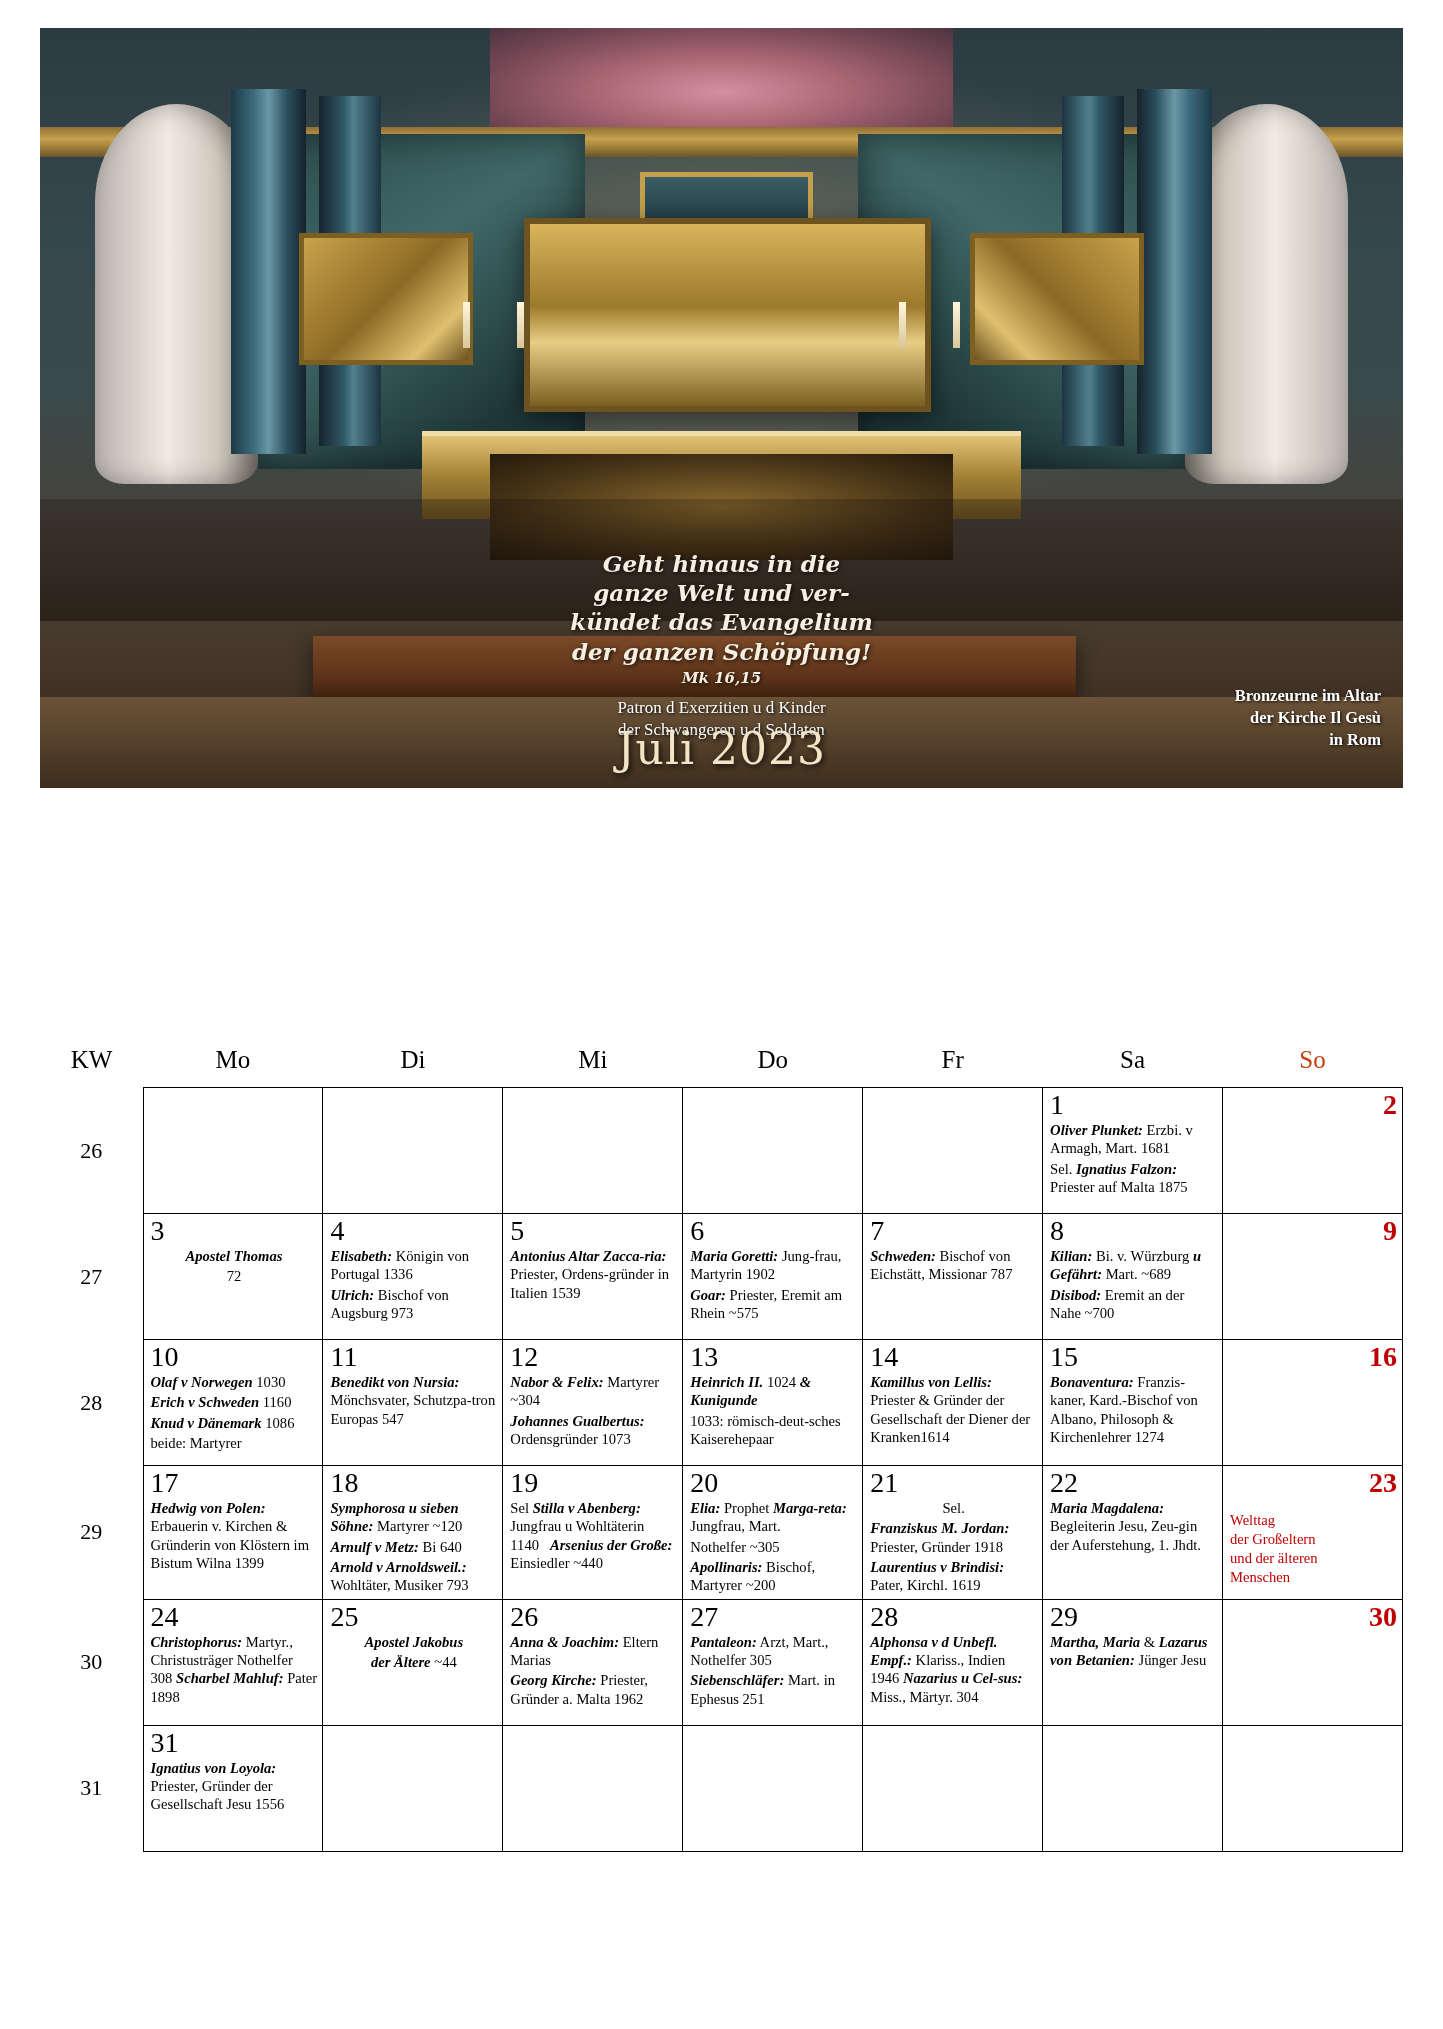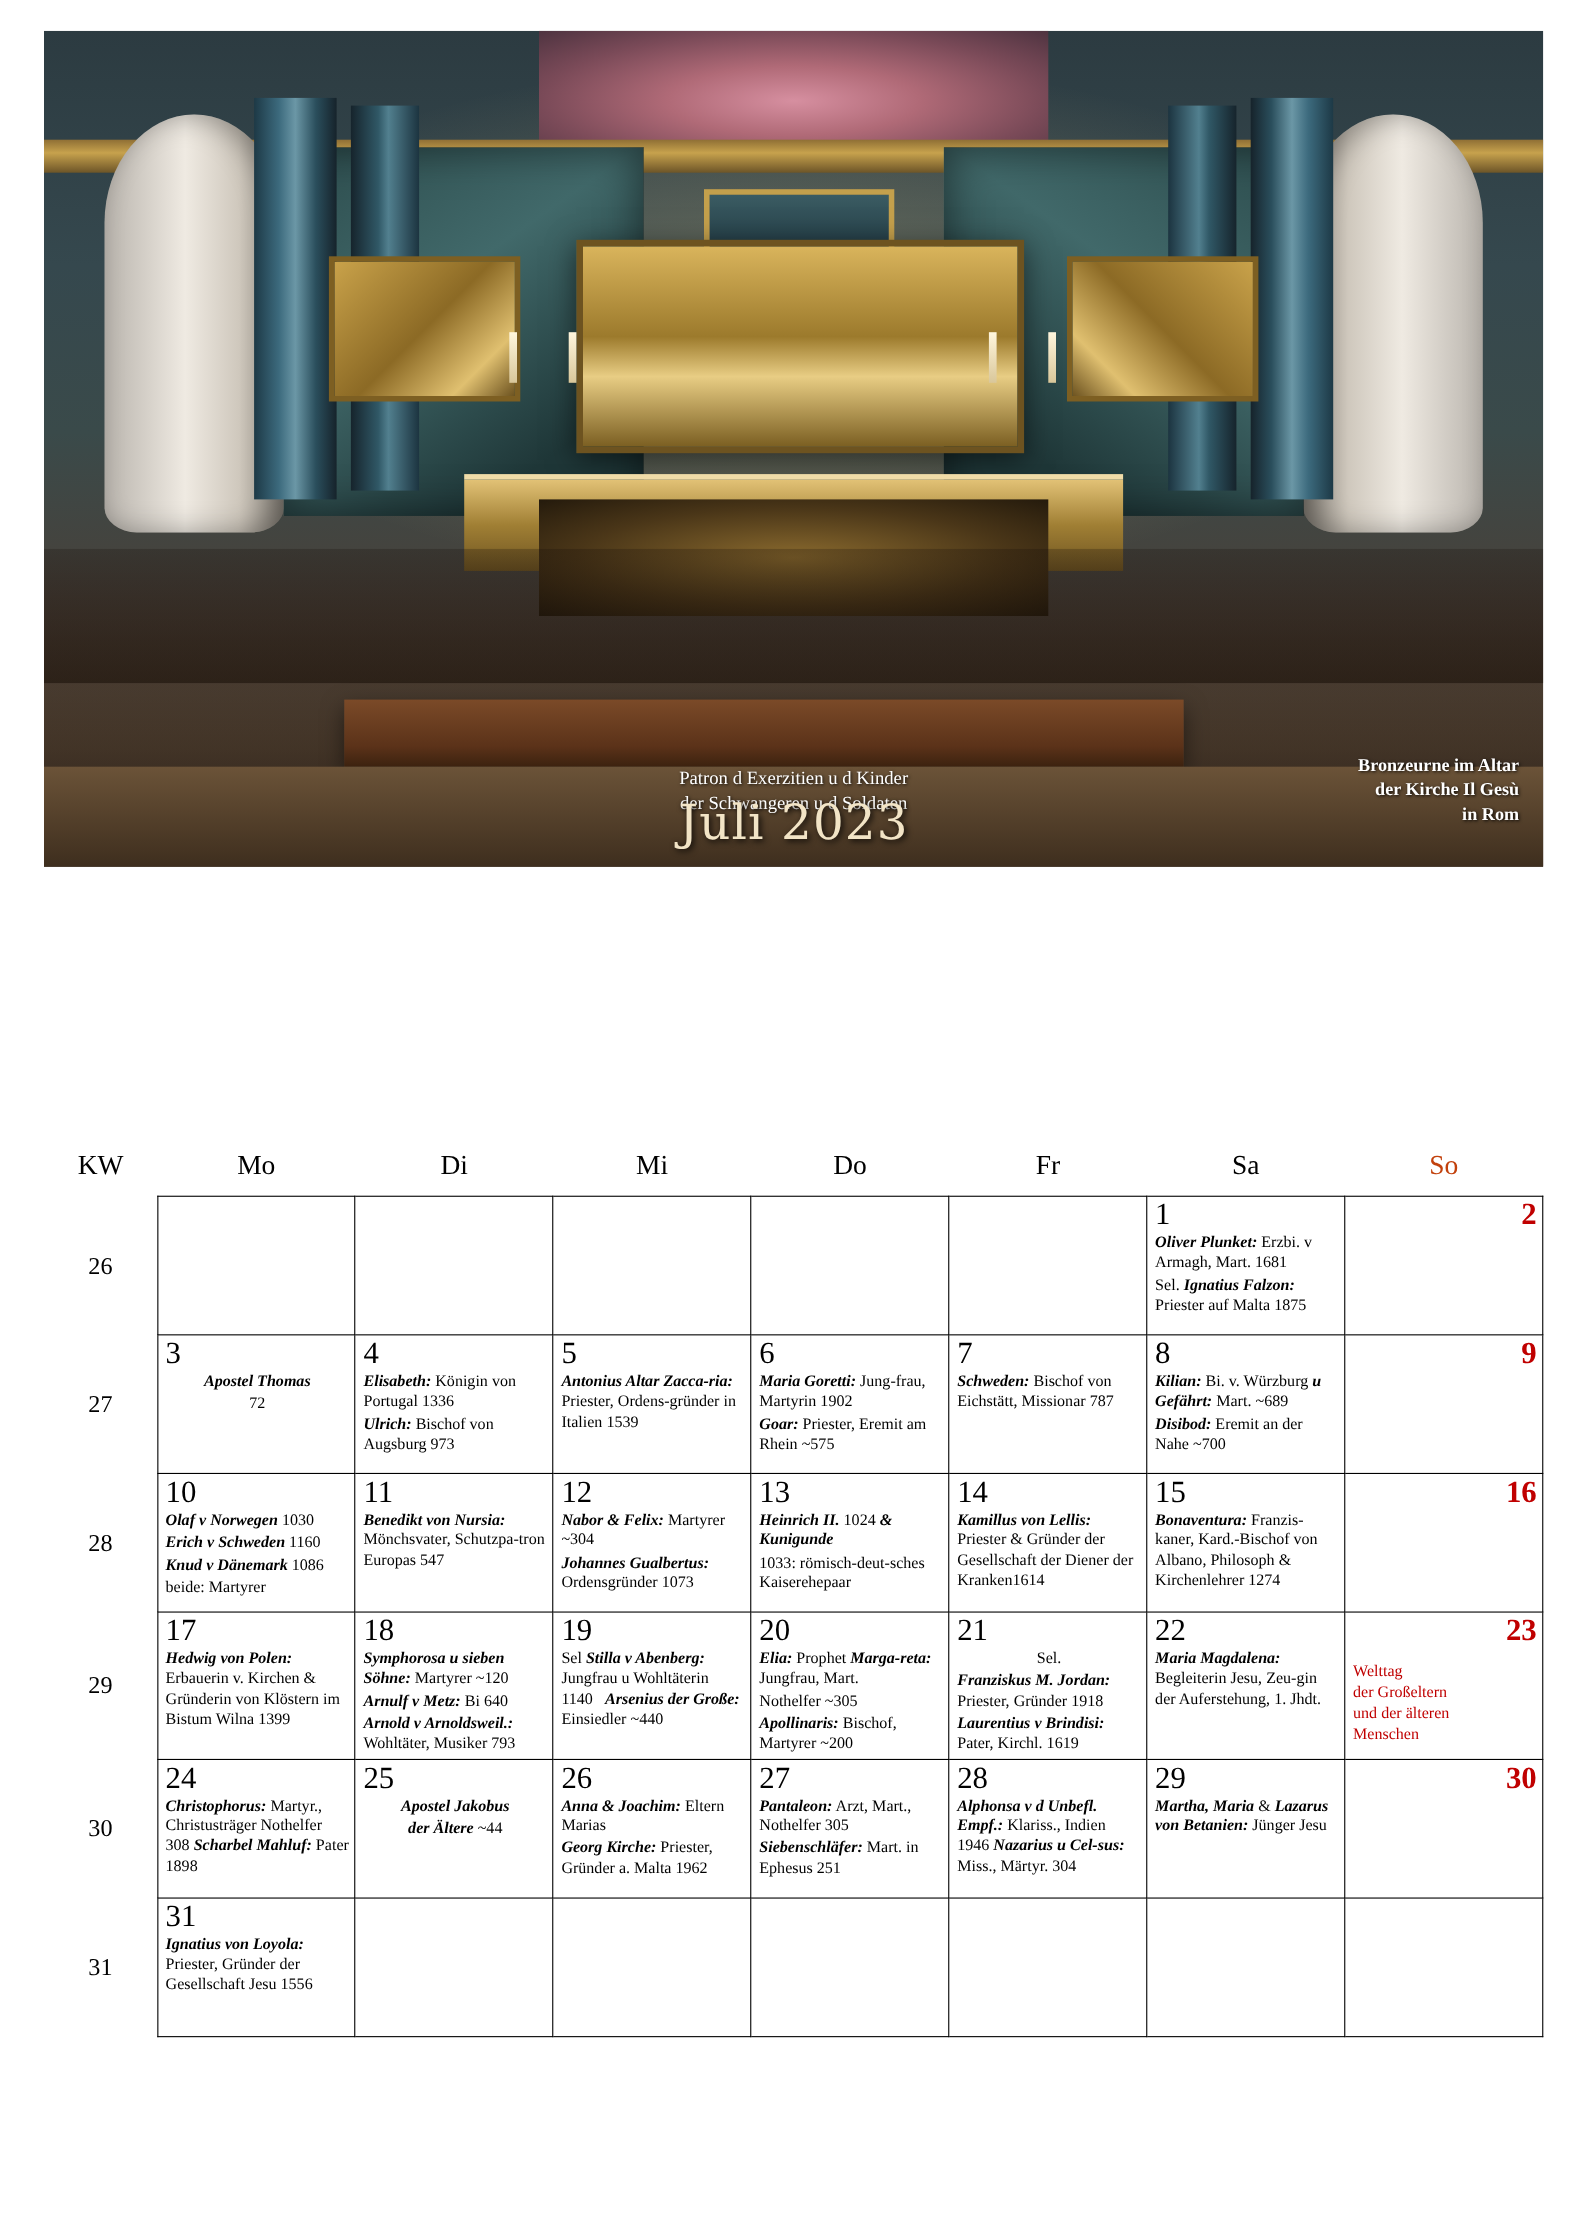--- a/index.html
+++ b/index.html
@@ -283,20 +283,27 @@
     <div class="ph candle" style="left:63%"></div>
     <div class="ph candle" style="left:67%"></div>
     <div class="ph altar-front"></div>
     <div class="ph urn-niche"></div>
     <div class="ph dark-band"></div>
     <div class="ph table-front"></div>
     <div class="ph floor"></div>
   </div>
 
   <div class="photo-overlay-text">
+    <div class="verse">
+      <div>Geht hinaus in die</div>
+      <div>ganze Welt und ver-</div>
+      <div>kündet das Evangelium</div>
+      <div>der ganzen Schöpfung!</div>
+      <span class="ref">Mk 16,15</span>
+    </div>
 
 
     <div class="cap-right">
       <div>Bronzeurne im Altar</div>
       <div>der Kirche Il Gesù</div>
       <div>in Rom</div>
     </div>
 
     <div class="patron">
       <div>Patron d Exerzitien u d Kinder</div>

